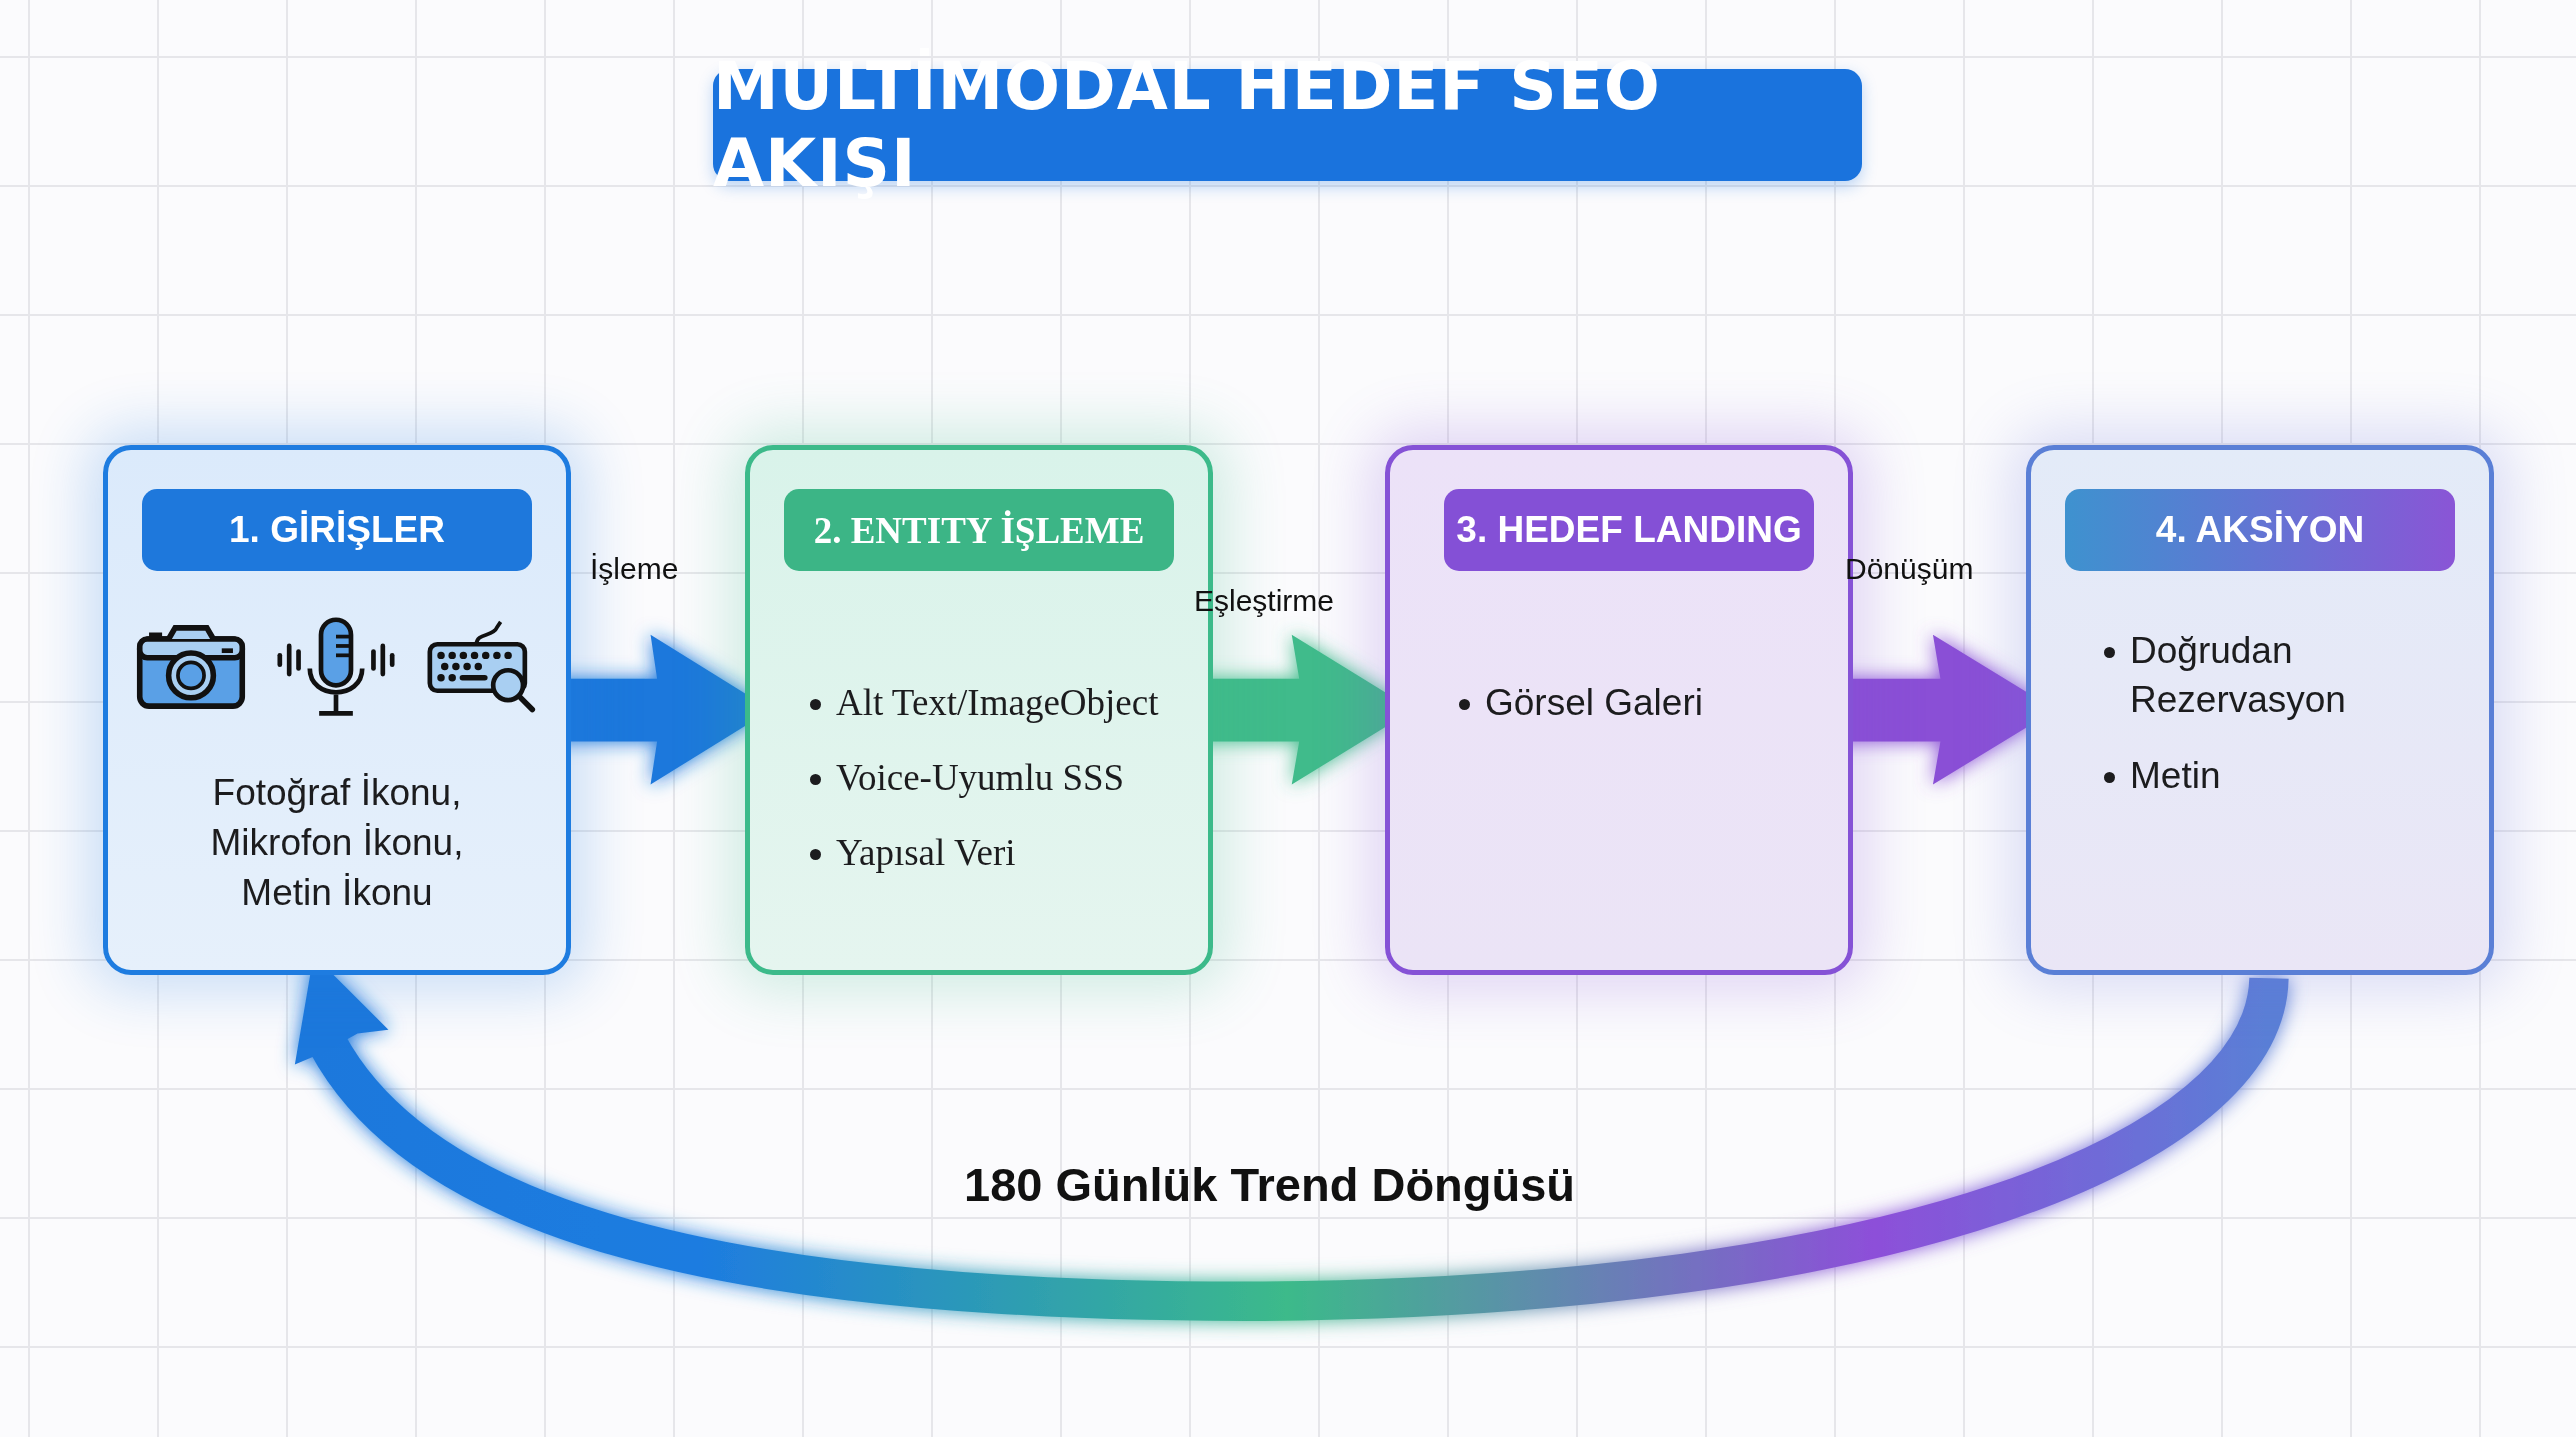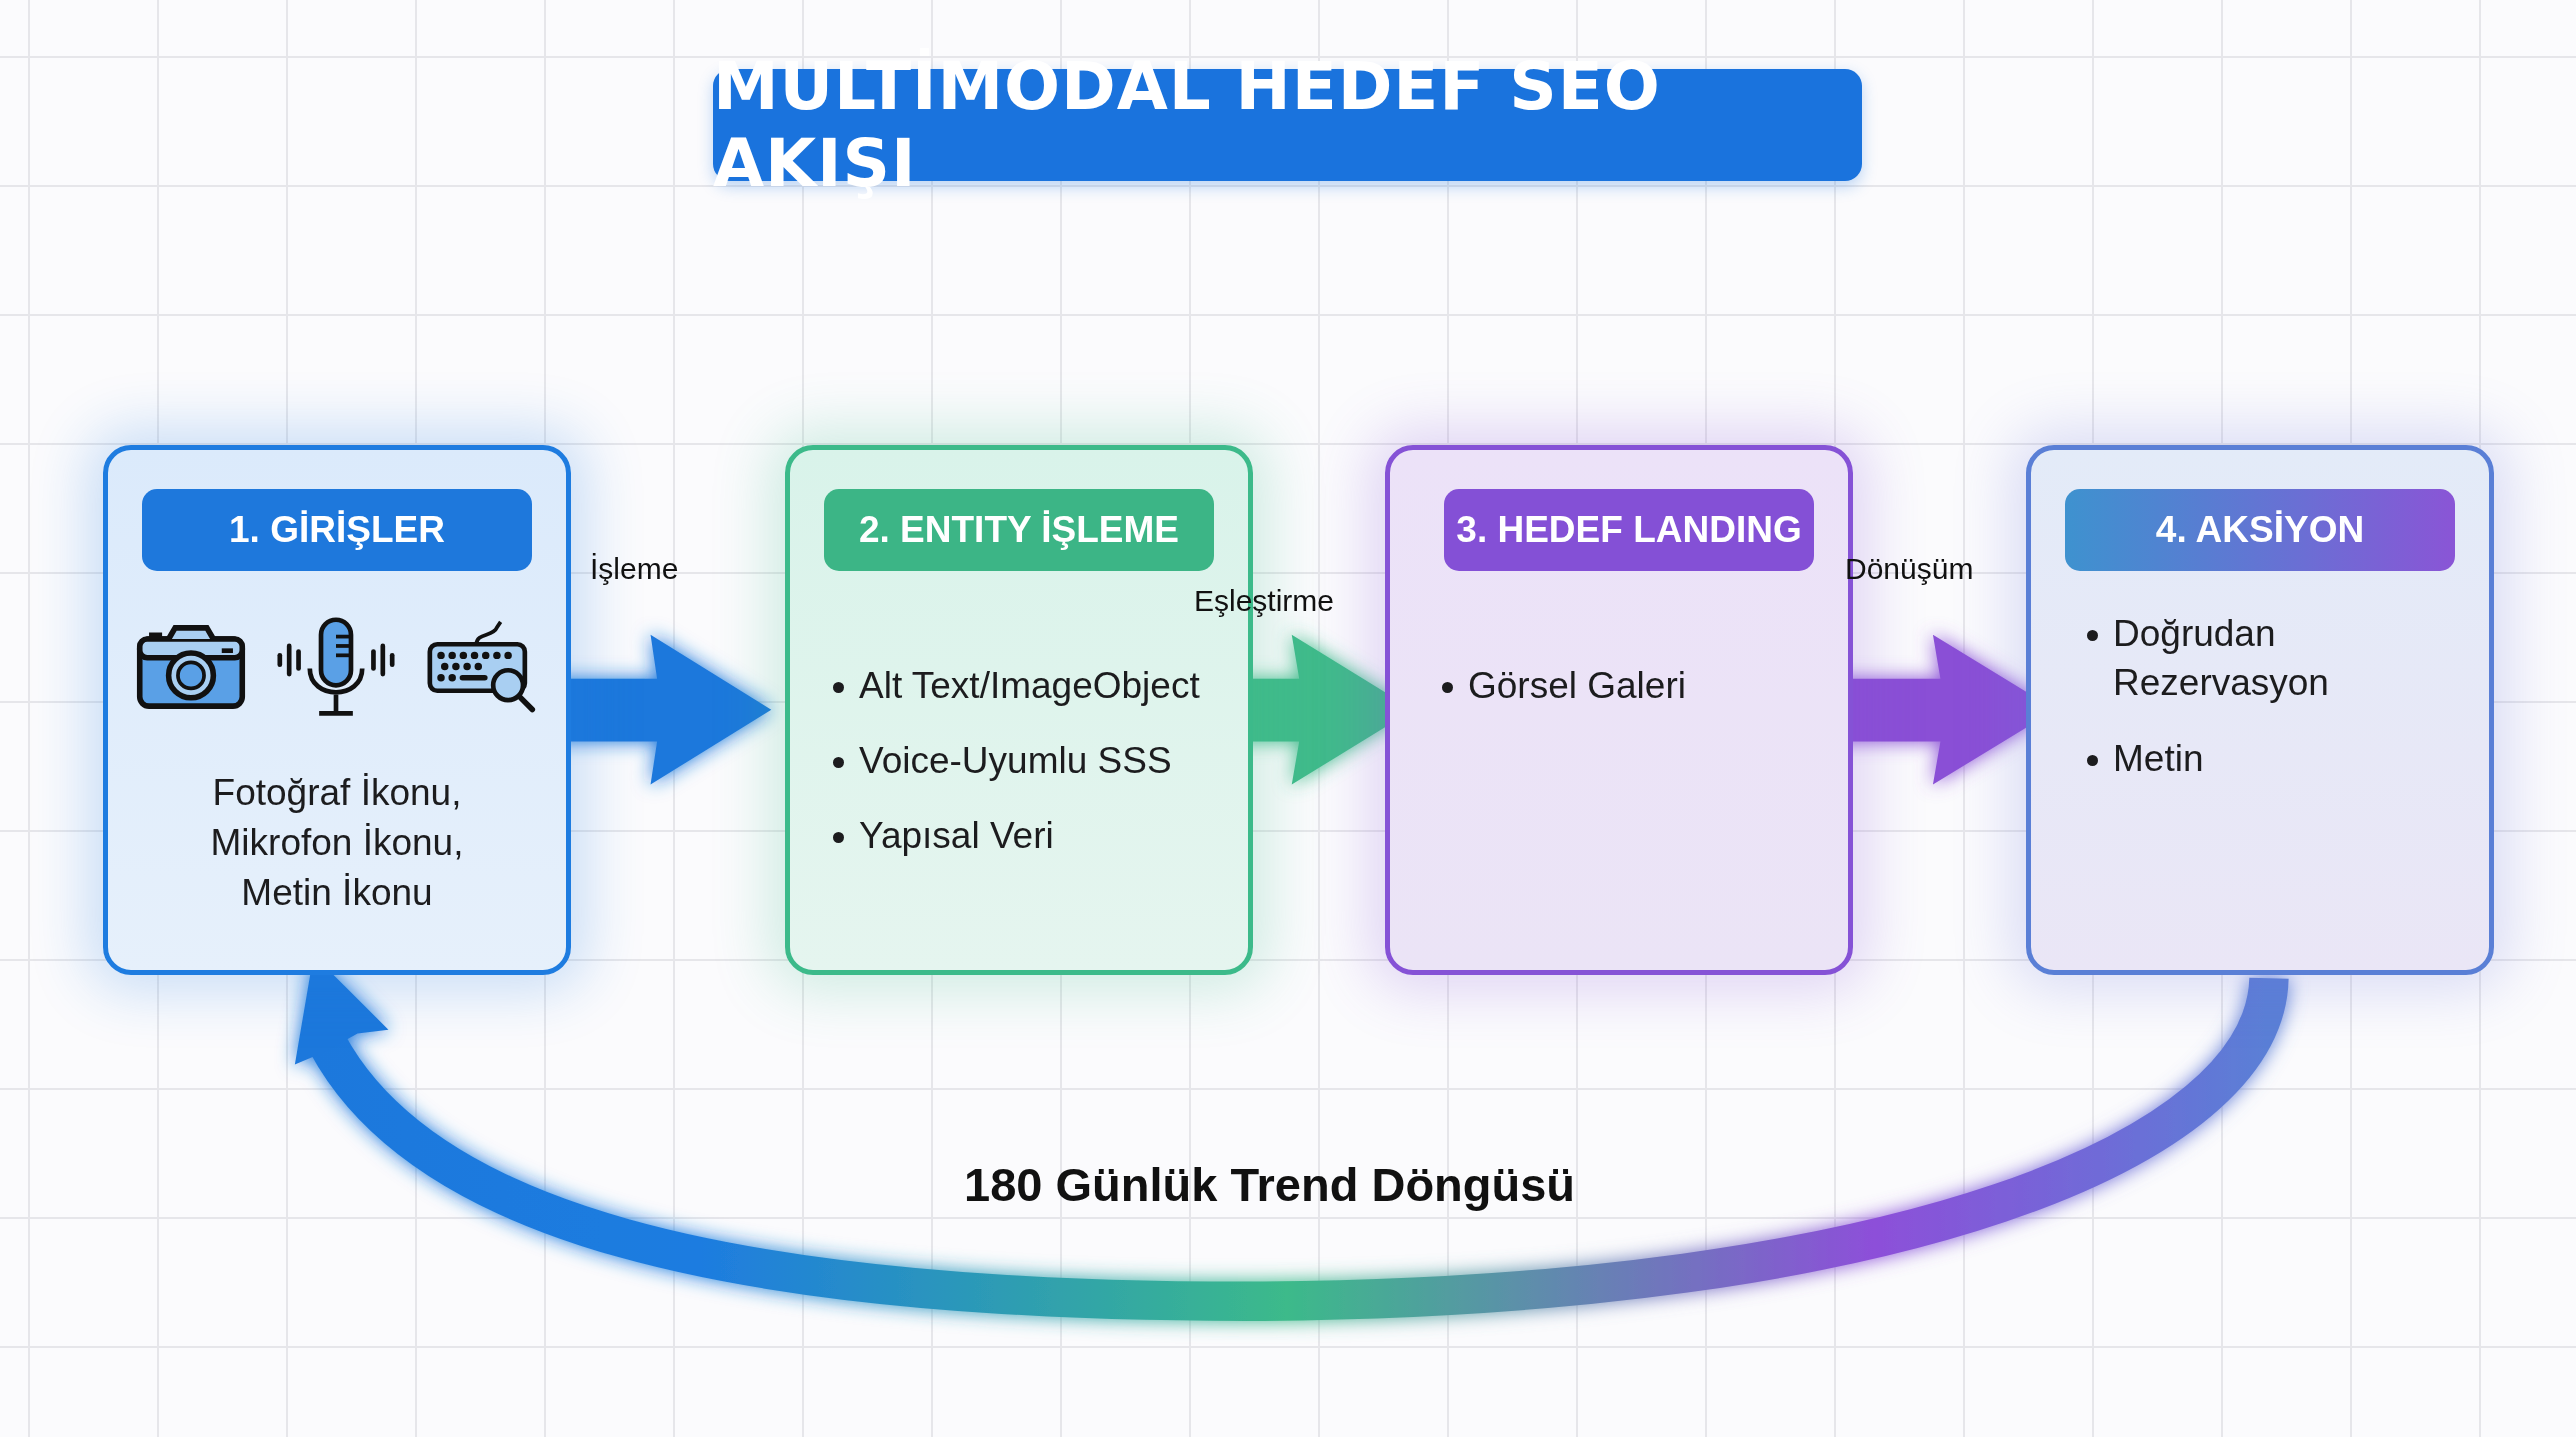--- a/index.html
+++ b/index.html
@@ -22,42 +22,42 @@
   .title-text {
     color: #fff; font-weight: 700; font-size: 66px; letter-spacing: 0.9px;
     font-family: "DejaVu Sans", sans-serif;
   }
   .svg-layer { position: absolute; left: 0; top: 0; width: 2576px; height: 1438px; pointer-events: none; }
   .card {
     position: absolute; top: 445px; width: 468px; height: 530px;
     border-radius: 28px; border: 5.6px solid; box-sizing: border-box;
   }
   .card-1 { left: 103px; border-color: #1e7ce0; background: linear-gradient(180deg,#dbeafb,#e6f0fb); box-shadow: 0 0 56px 17px rgba(30,124,224,0.22); }
-  .card-2 { left: 785px; border-color: #3cba8a; background: linear-gradient(180deg,#d9f3ea,#e5f5ef); box-shadow: 0 0 56px 17px rgba(60,186,138,0.22); }
+  .card-2 { left: 745px; border-color: #3cba8a; background: linear-gradient(180deg,#d9f3ea,#e5f5ef); box-shadow: 0 0 56px 17px rgba(60,186,138,0.22); font-family: Liberation Serif, serif; }
   .card-3 { left: 1385px; border-color: #8552d6; background: linear-gradient(180deg,#ece2f8,#ebe4f6); box-shadow: 0 0 56px 17px rgba(133,82,214,0.22); }
   .card-4 { left: 2026px; border-color: #5a7fd6; background: linear-gradient(180deg,#e3ebf8,#eae6f6); box-shadow: 0 0 56px 17px rgba(110,120,220,0.22); }
   .card-header {
     position: absolute; left: 34px; right: 34px; top: 39px; height: 82px;
     border-radius: 15px; display: flex; align-items: center; justify-content: center;
     color: #fff; font-weight: 700; font-size: 37px;
   }
   .card-1 .card-header { background: #1e78dc; }
   .card-2 .card-header { background: #3cb586; }
   .card-3 .card-header { background: #8450d6; margin-left: 20px; }
   .card-4 .card-header { background: linear-gradient(90deg,#3e92cf,#6a6fd4 60%,#8a55d6); }
   .icons-row {
     position: absolute; left: 28px; right: 28px; top: 167px; height: 103px;
     display: flex; justify-content: space-between; align-items: center;
   }
   .inputs-desc {
     position: absolute; left: 0; right: 0; top: 318px; text-align: center;
     font-size: 37px; line-height: 50px; color: #1c1c1e;
   }
   .bullets {
-    position: absolute; left: 43px; right: 9.4px; top: 211px; margin: 0; padding: 0;
+    position: absolute; left: 43px; right: 9.4px; top: 211px; margin: 17px; padding: 0;
     list-style: none; font-size: 37px; color: #1c1c1e;
   }
   .card-3 .bullets { left: 52px; }
   .card-4 .bullets { top: 159px; left: 56px; }
   .bullets li { position: relative; padding-left: 26px; margin-bottom: 25px; line-height: 50px; }
   .bullets li::before {
     content: ""; position: absolute; left: 0; top: 20.6px; width: 11.2px; height: 11.2px;
     border-radius: 50%; background: #1c1c1e;
   }
   .card-4 .bullets li { line-height: 49px; margin-bottom: 27px; }

